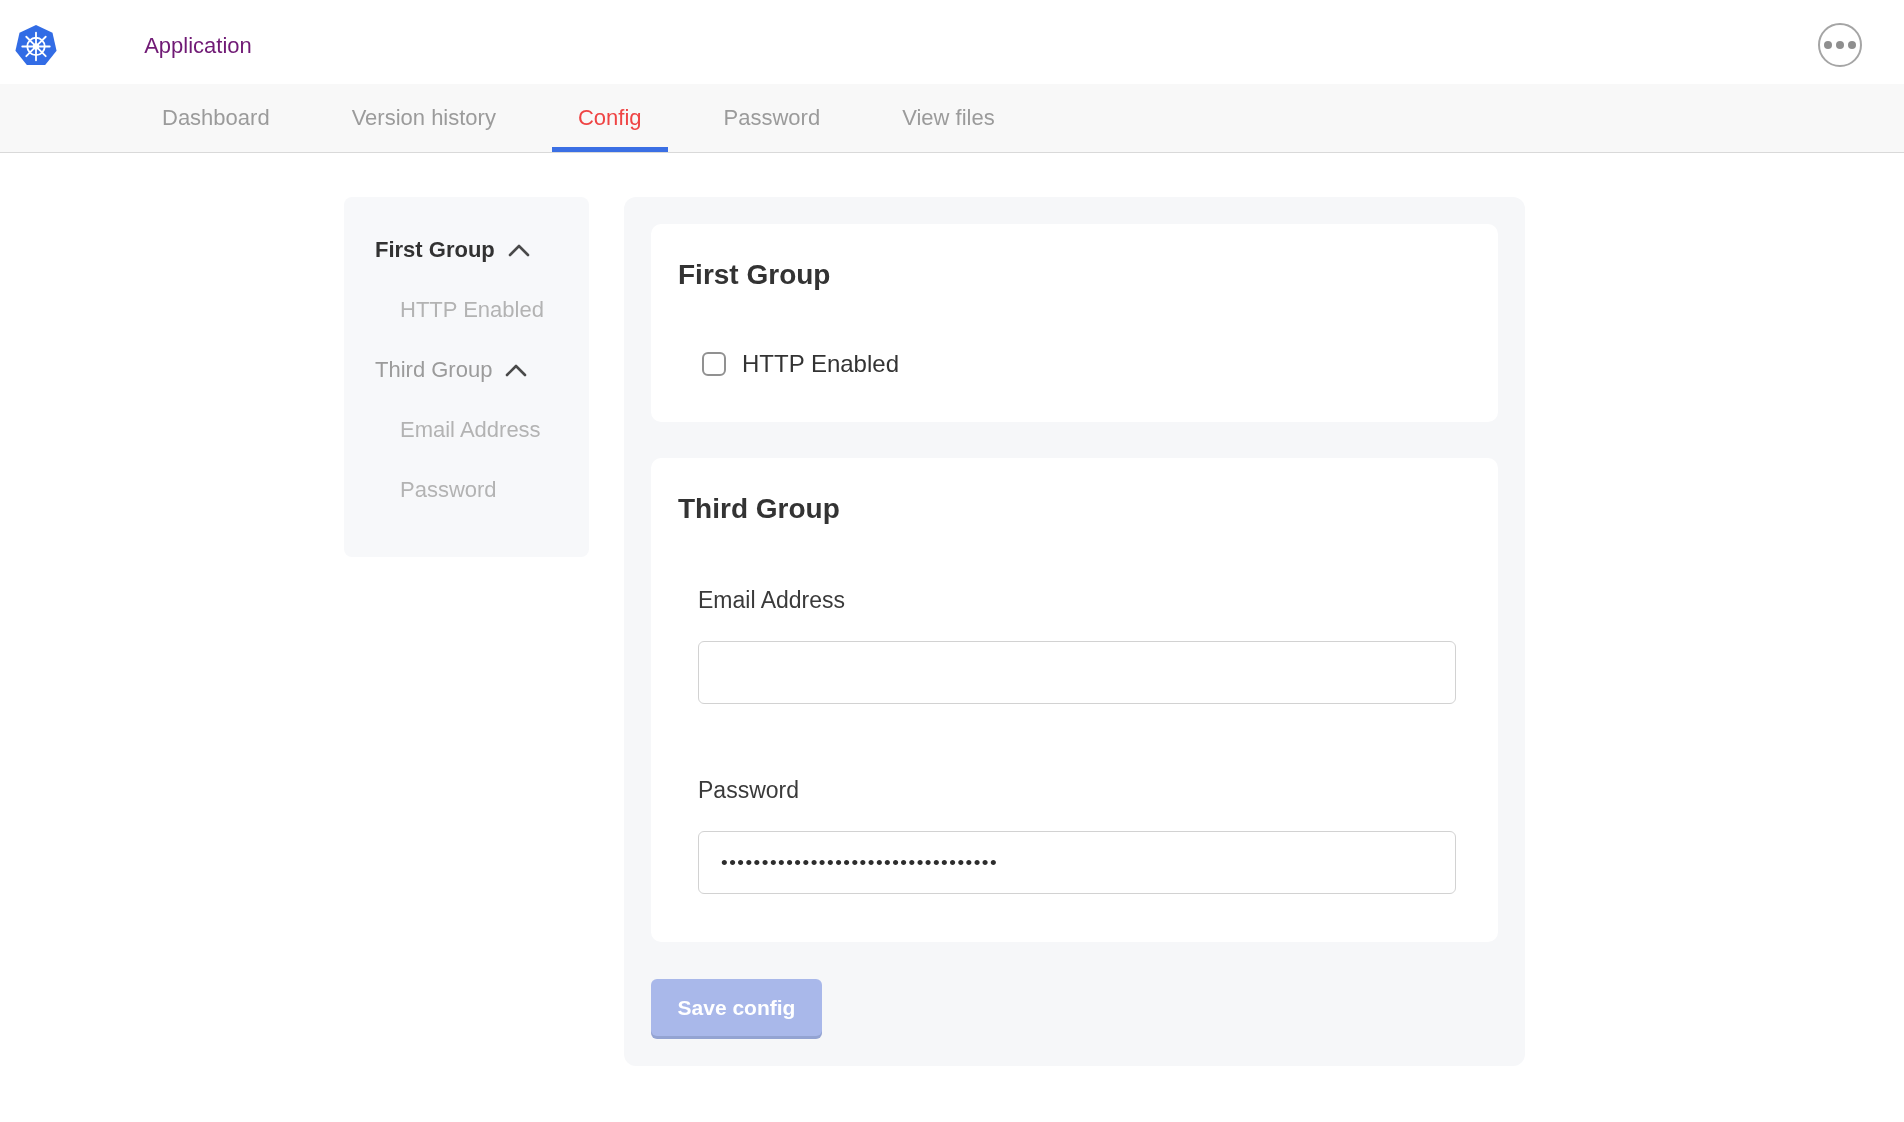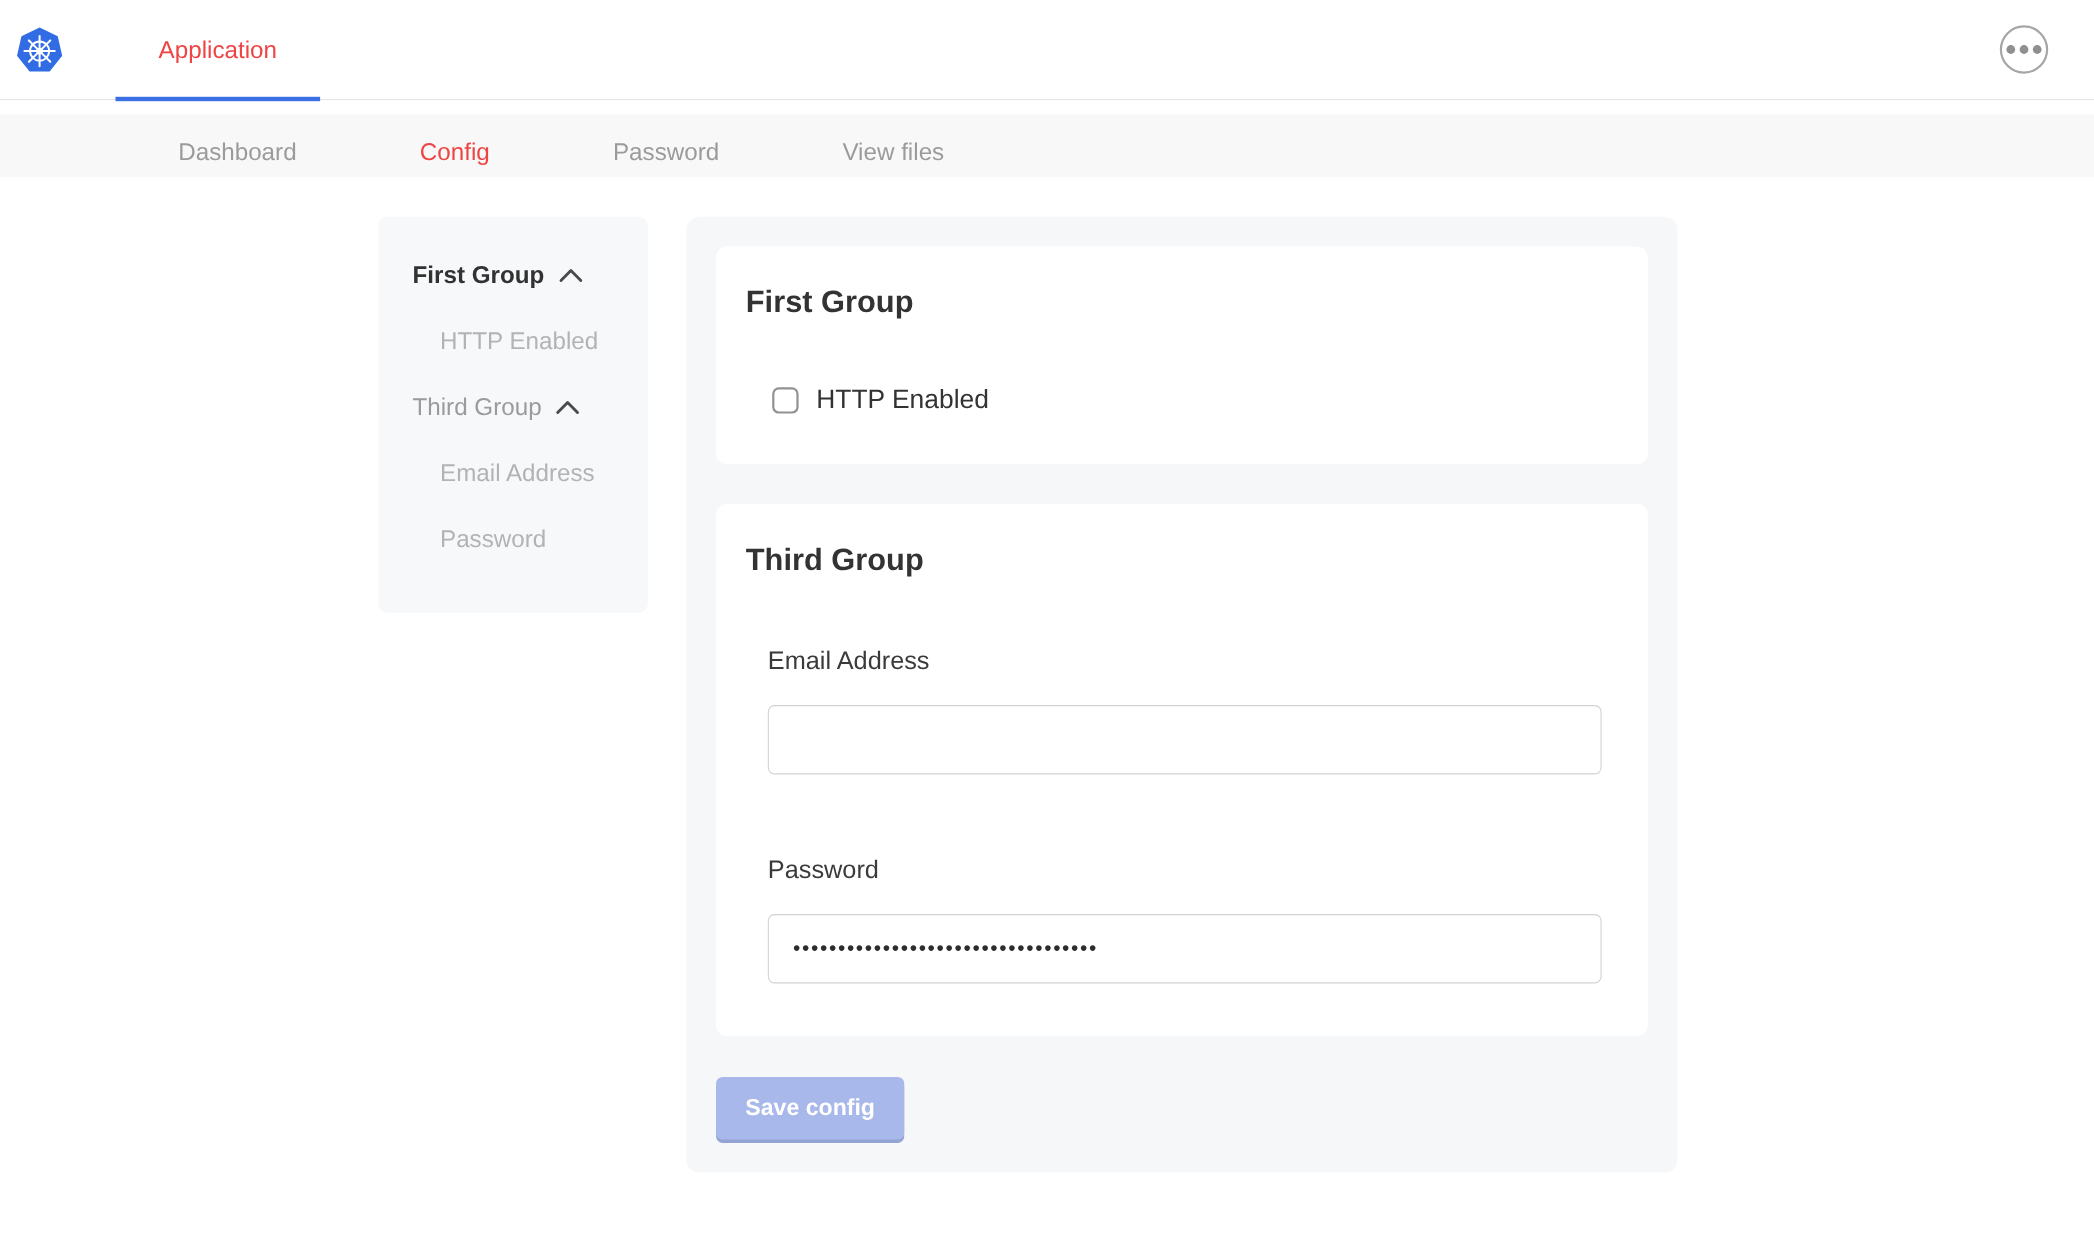--- a/index.html
+++ b/index.html
@@ -6,33 +6,33 @@
   html, body { margin: 0; padding: 0; background: #ffffff; }
   body { font-family: "Liberation Sans", sans-serif; }
   .page { position: relative; width: 1904px; height: 1122px; background: #fff; overflow: hidden; }
 
   
   .header { position: absolute; top: 0; left: 0; width: 100%; height: 91px;
             background: #fff; border-bottom: 1px solid #e4e4e4; }
   .logo { position: absolute; left: 14px; top: 22px; width: 44px; height: 48px; }
   .app-tab { position: absolute; left: 105px; top: 0; height: 91px; width: 186px;
              display: flex; align-items: center; justify-content: center;
-             font-size: 22px; color: #ef4444; cursor: pointer; }
+             font-size: 22px; color: #701a75; cursor: pointer; }
   .app-tab::after { content: ""; position: absolute; left: 0; right: 0; bottom: -1px;
                     height: 4px; background: #3b6fe4; }
   .menu-btn { position: absolute; left: 1818px; top: 23px; width: 44px; height: 44px;
               border-radius: 50%; border: 2px solid #a5a5a5; background: #fff;
               display: flex; align-items: center; justify-content: center; gap: 4px;
               cursor: pointer; padding: 0; }
   .menu-btn .dot { width: 8px; height: 8px; border-radius: 50%; background: #8f8f8f; }
 
   
-  .tabs-bar { position: absolute; top: 104px; left: 0; width: 100%; height: 69px;
+  .tabs-bar { position: absolute; top: 84px; left: 0; width: 100%; height: 69px;
               background: #f8f8f8; border-bottom: 1px solid #d9d9d9;
-              display: flex; align-items: stretch; gap: 112px; padding-left: 162px; }
+              display: flex; align-items: stretch; gap: 82px; padding-left: 162px; }
   .tab { display: flex; align-items: center; font-size: 22px; color: #9b9b9b;
          position: relative; cursor: pointer; white-space: nowrap; }
   .tab.active { color: #ef4444; }
   .tab.active::after { content: ""; position: absolute; left: -26px; right: -26px;
                        bottom: 0; height: 5px; background: #3b6fe4; }
 
   
   .main { position: absolute; top: 161px; left: 0; width: 100%; height: 961px; background: #fff; }
 
   
@@ -96,20 +96,21 @@
     <div class="app-tab">Application</div>
     <button class="menu-btn">
       <span class="dot"></span>
       <span class="dot"></span>
       <span class="dot"></span>
     </button>
   </header>
 
   <nav class="tabs-bar">
     <div class="tab">Dashboard</div>
+    <div class="tab">Version history</div>
     <div class="tab active">Config</div>
     <div class="tab">Password</div>
     <div class="tab">View files</div>
   </nav>
 
   <main class="main">
 
     <aside class="sidebar">
       <div class="side-row group-active">
         <span>First Group</span>

